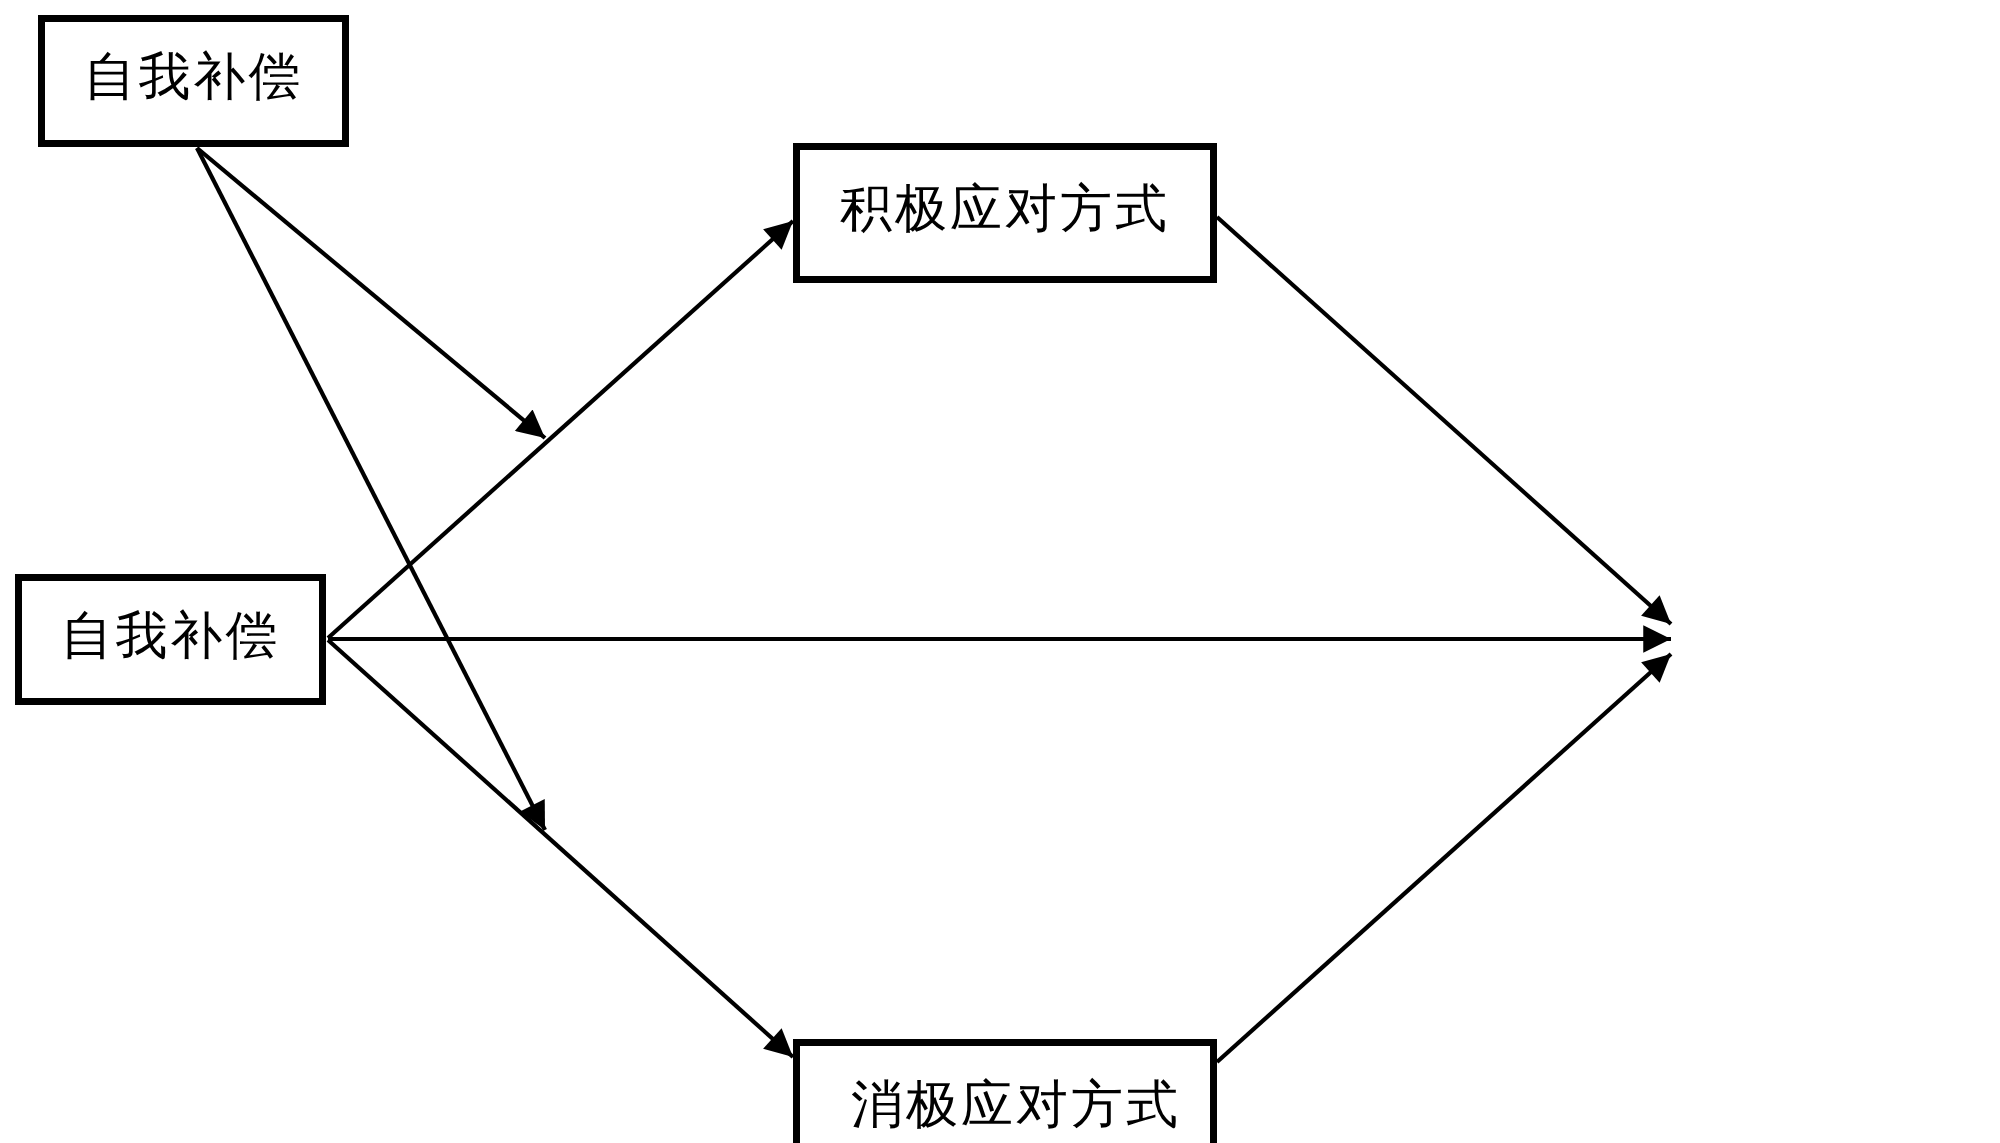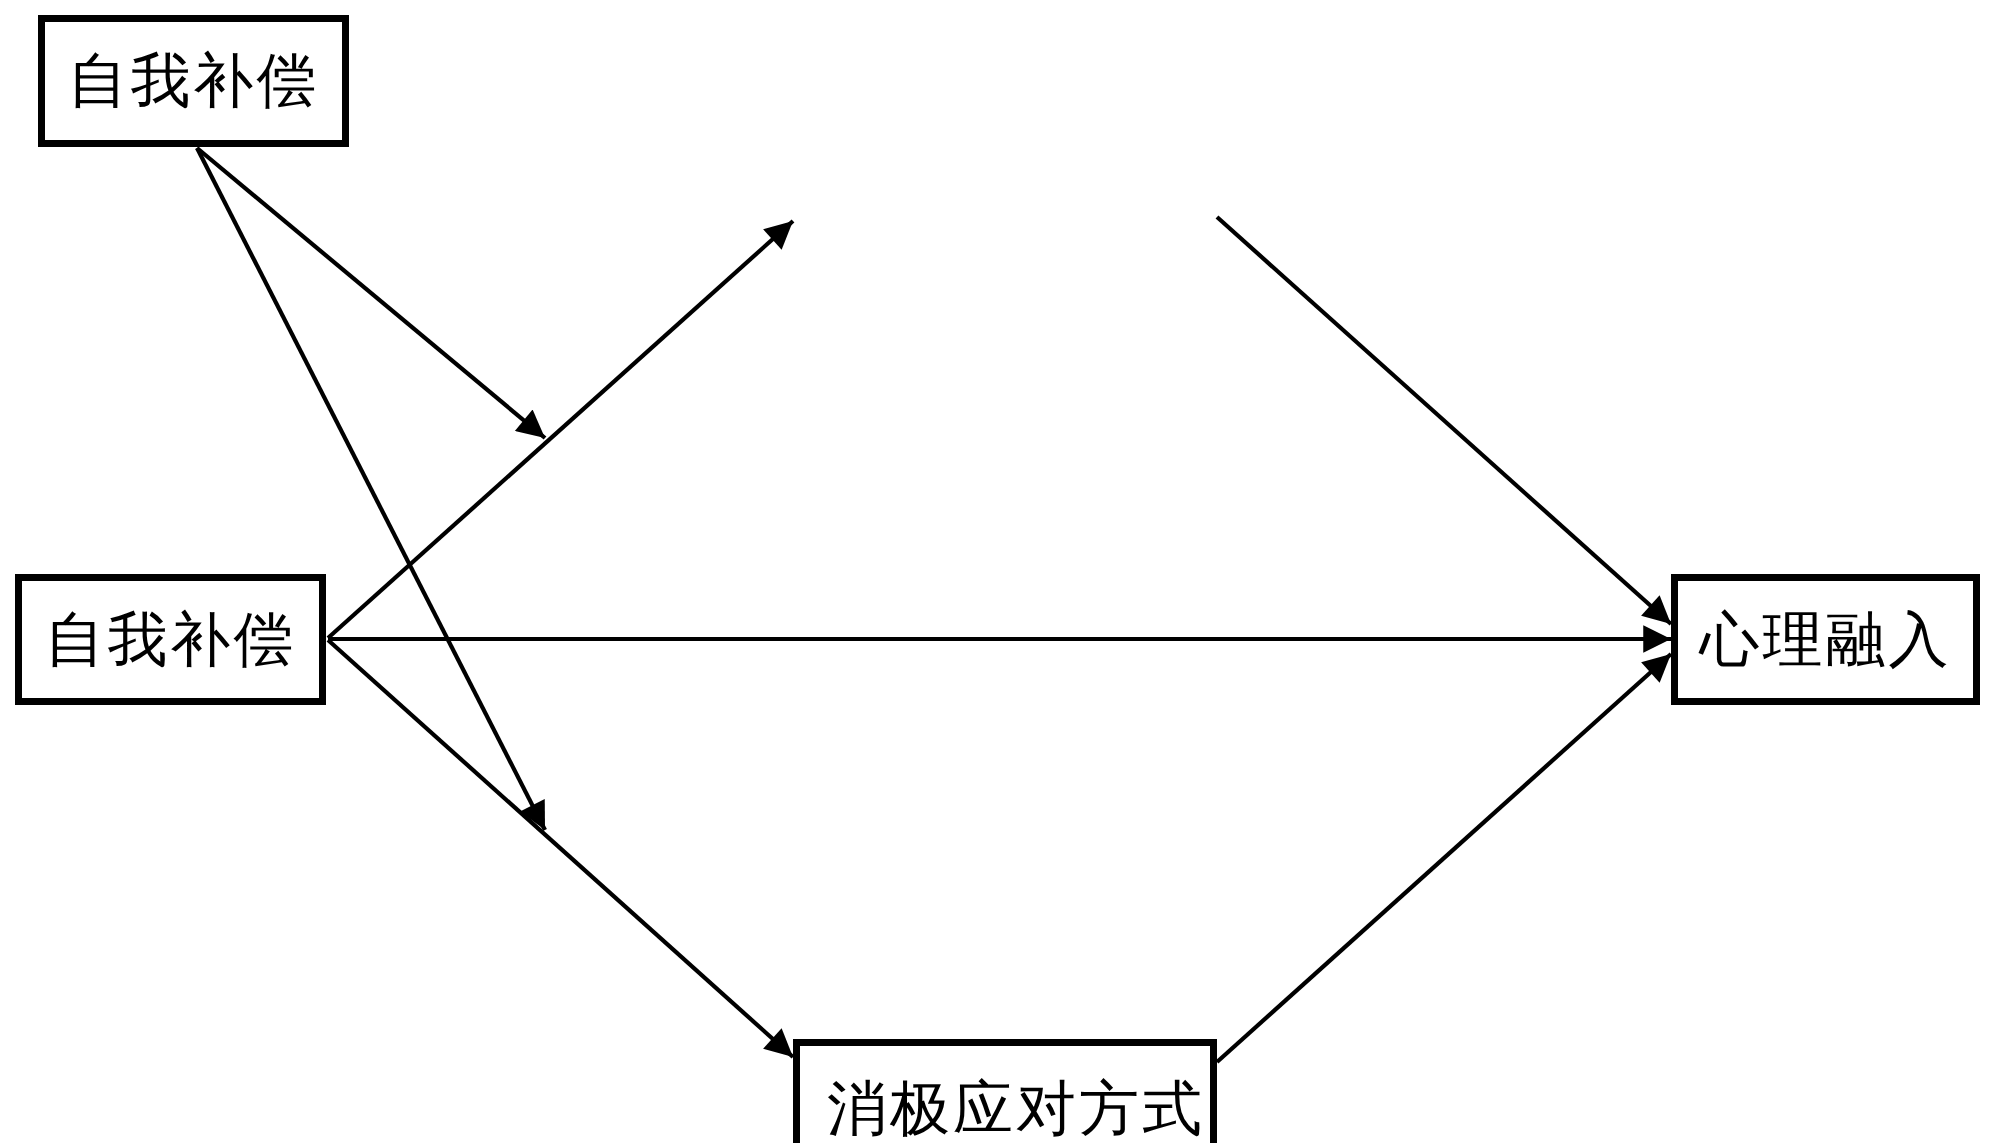--- a/index.html
+++ b/index.html
@@ -19,25 +19,26 @@
   .node {
     position: absolute;
     box-sizing: border-box;
     border: 7px solid #000000;
     background: #ffffff;
     display: flex;
     align-items: center;
     justify-content: center;
   }
   .node-label {
-    font-size: 60px;
+    font-size: 52px;
     color: #000000;
     letter-spacing: 3px;
     white-space: nowrap;
     line-height: 1;
+    font-family: Liberation Mono, monospace;
   }
 </style>
 </head>
 <body>
 
 <div id="stage">
 
   <svg id="edges" viewBox="0 0 2000 1143" xmlns="http://www.w3.org/2000/svg">
     <defs>
       <marker id="arrowhead" viewBox="0 0 10 10" refX="10" refY="5" markerWidth="8" markerHeight="6.6" orient="auto" markerUnits="strokeWidth">
@@ -61,22 +62,22 @@
   </svg>
 
   <div class="node" style="left:38px; top:15px; width:311px; height:132px;">
     <span class="node-label">自我补偿</span>
   </div>
 
   <div class="node" style="left:15px; top:574px; width:311px; height:131px;">
     <span class="node-label">自我补偿</span>
   </div>
 
+  <div class="node" style="left:793px; top:143px; width:424px; height:140px;">
+    <span class="node-label">积极应对方式</span>
+  </div>
 
   <div class="node" style="left:793px; top:1039px; width:424px; height:140px;padding-left:22px;">
     <span class="node-label">消极应对方式</span>
   </div>
 
-  <div class="node" style="left:1671px; top:574px; width:309px; height:131px;">
-    <span class="node-label">心理融入</span>
-  </div>
 
 </div>
 
 </body></html>

